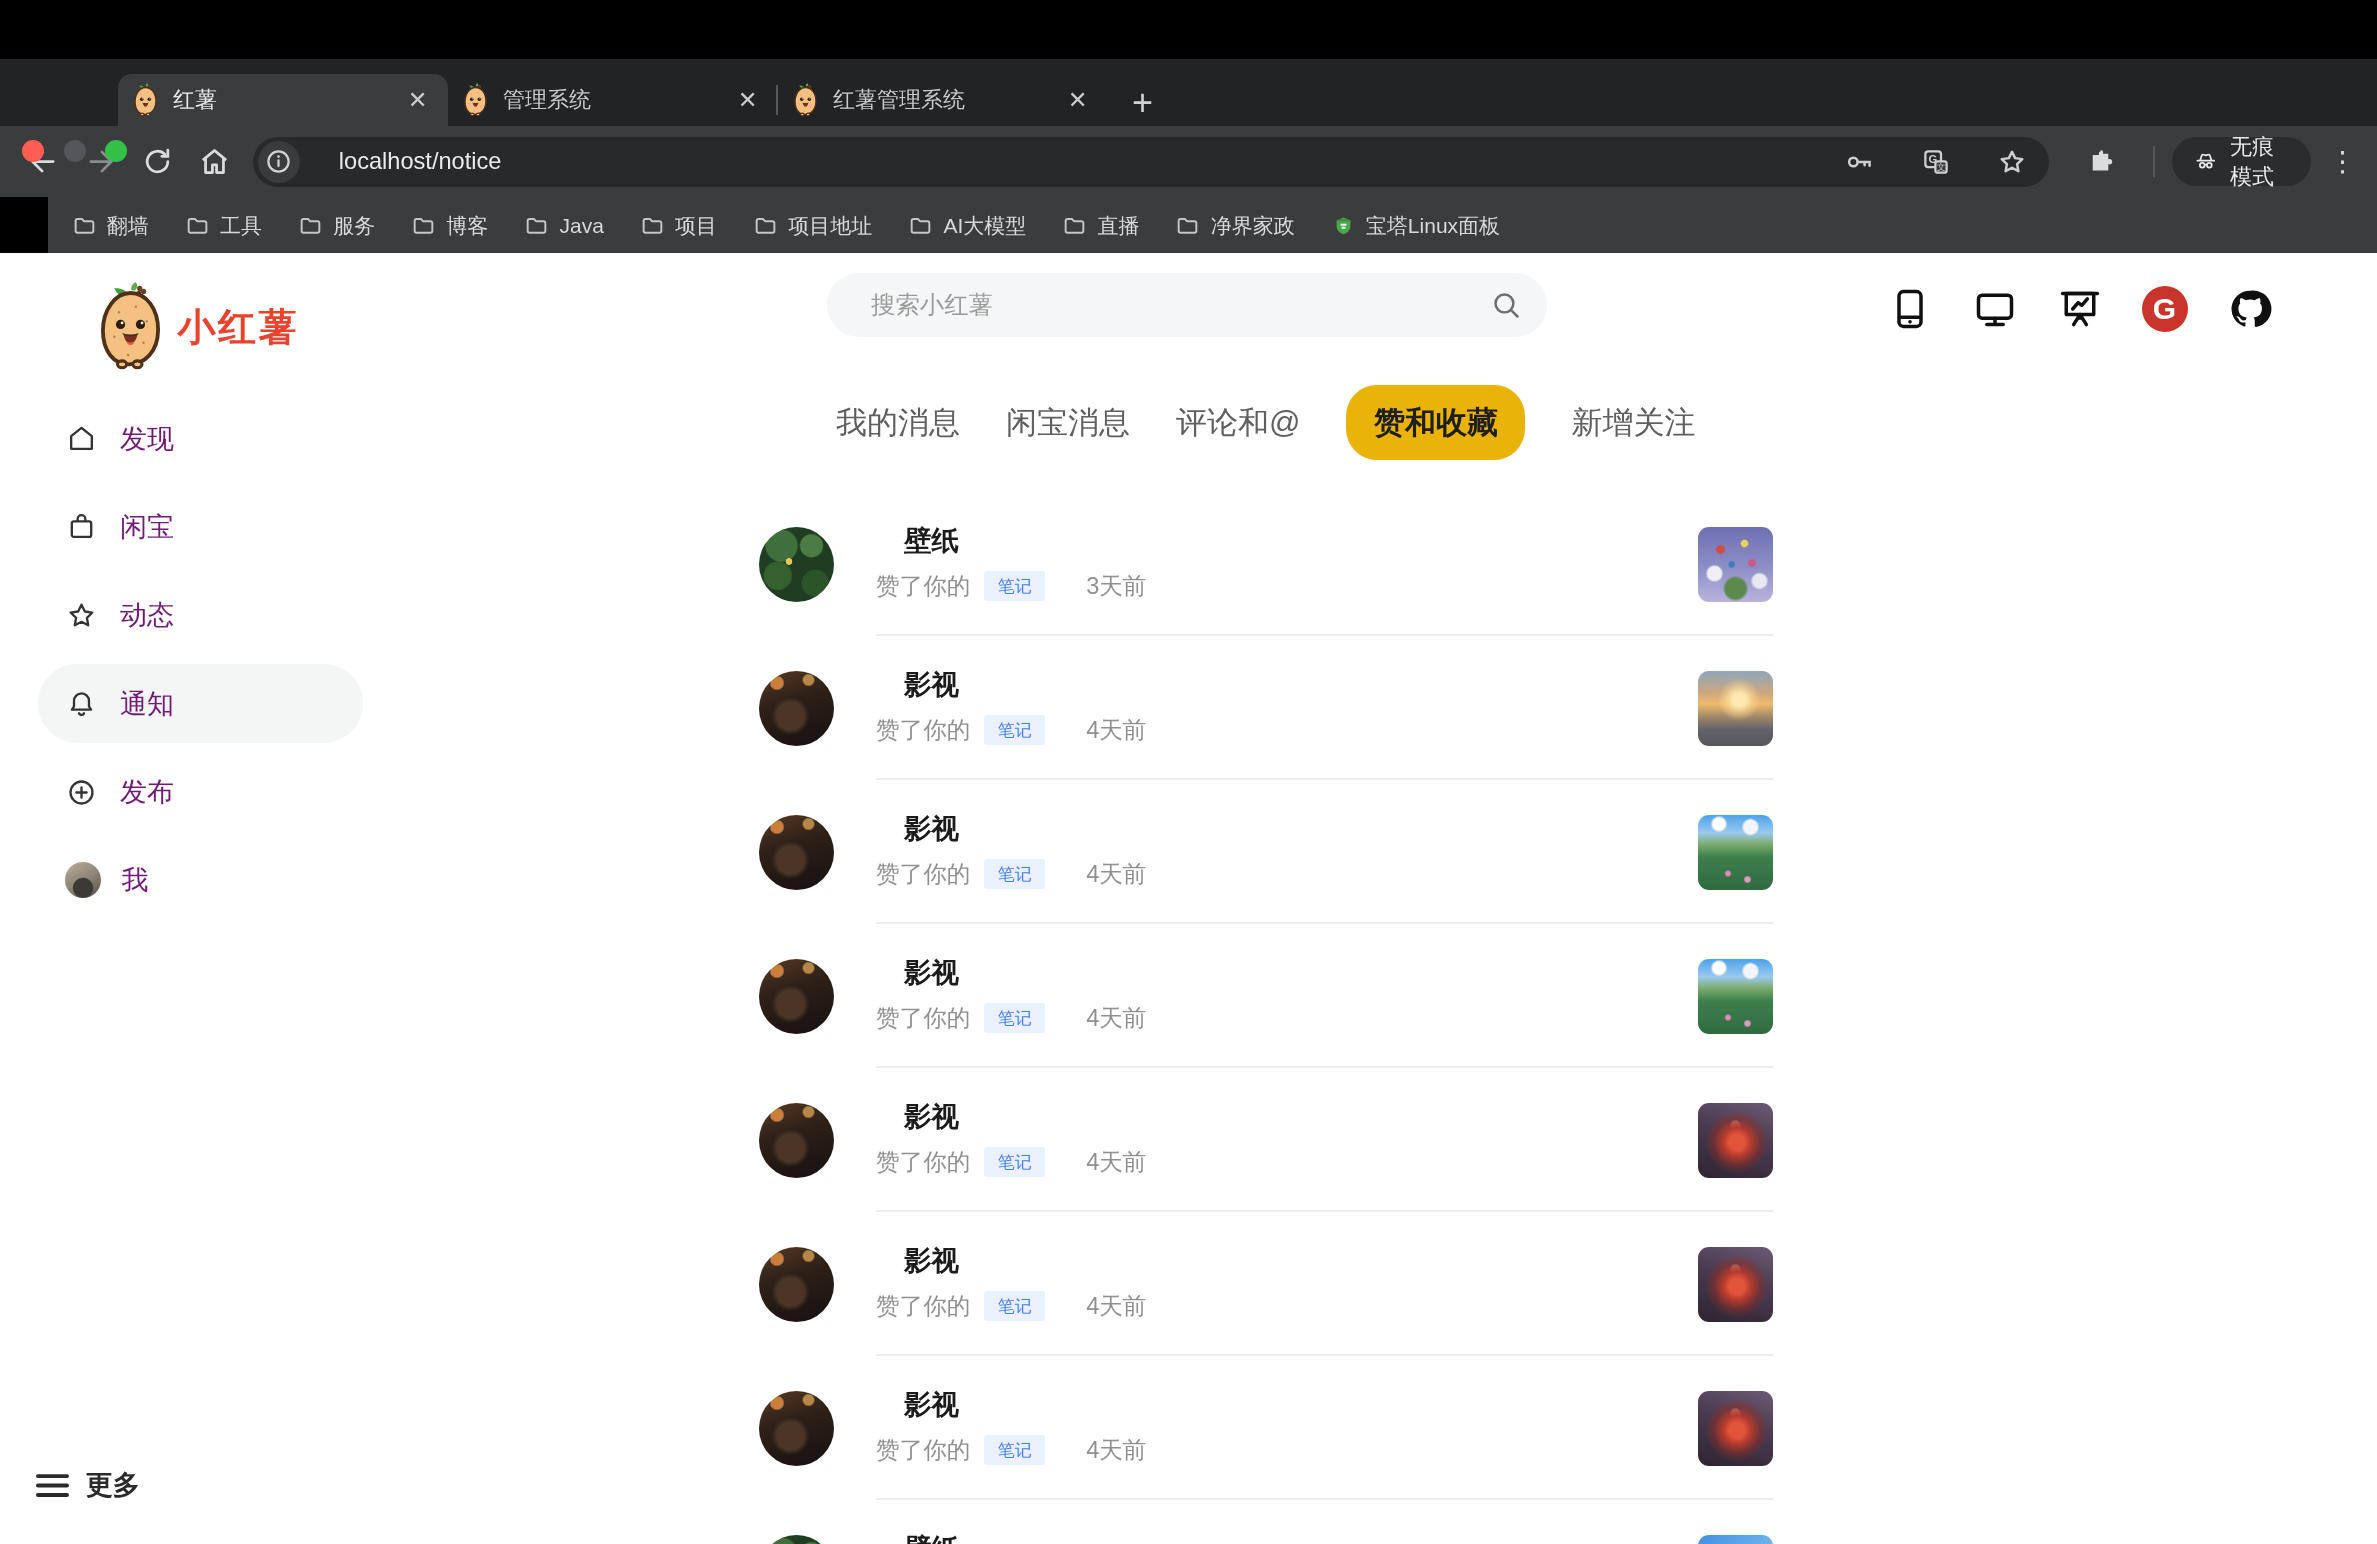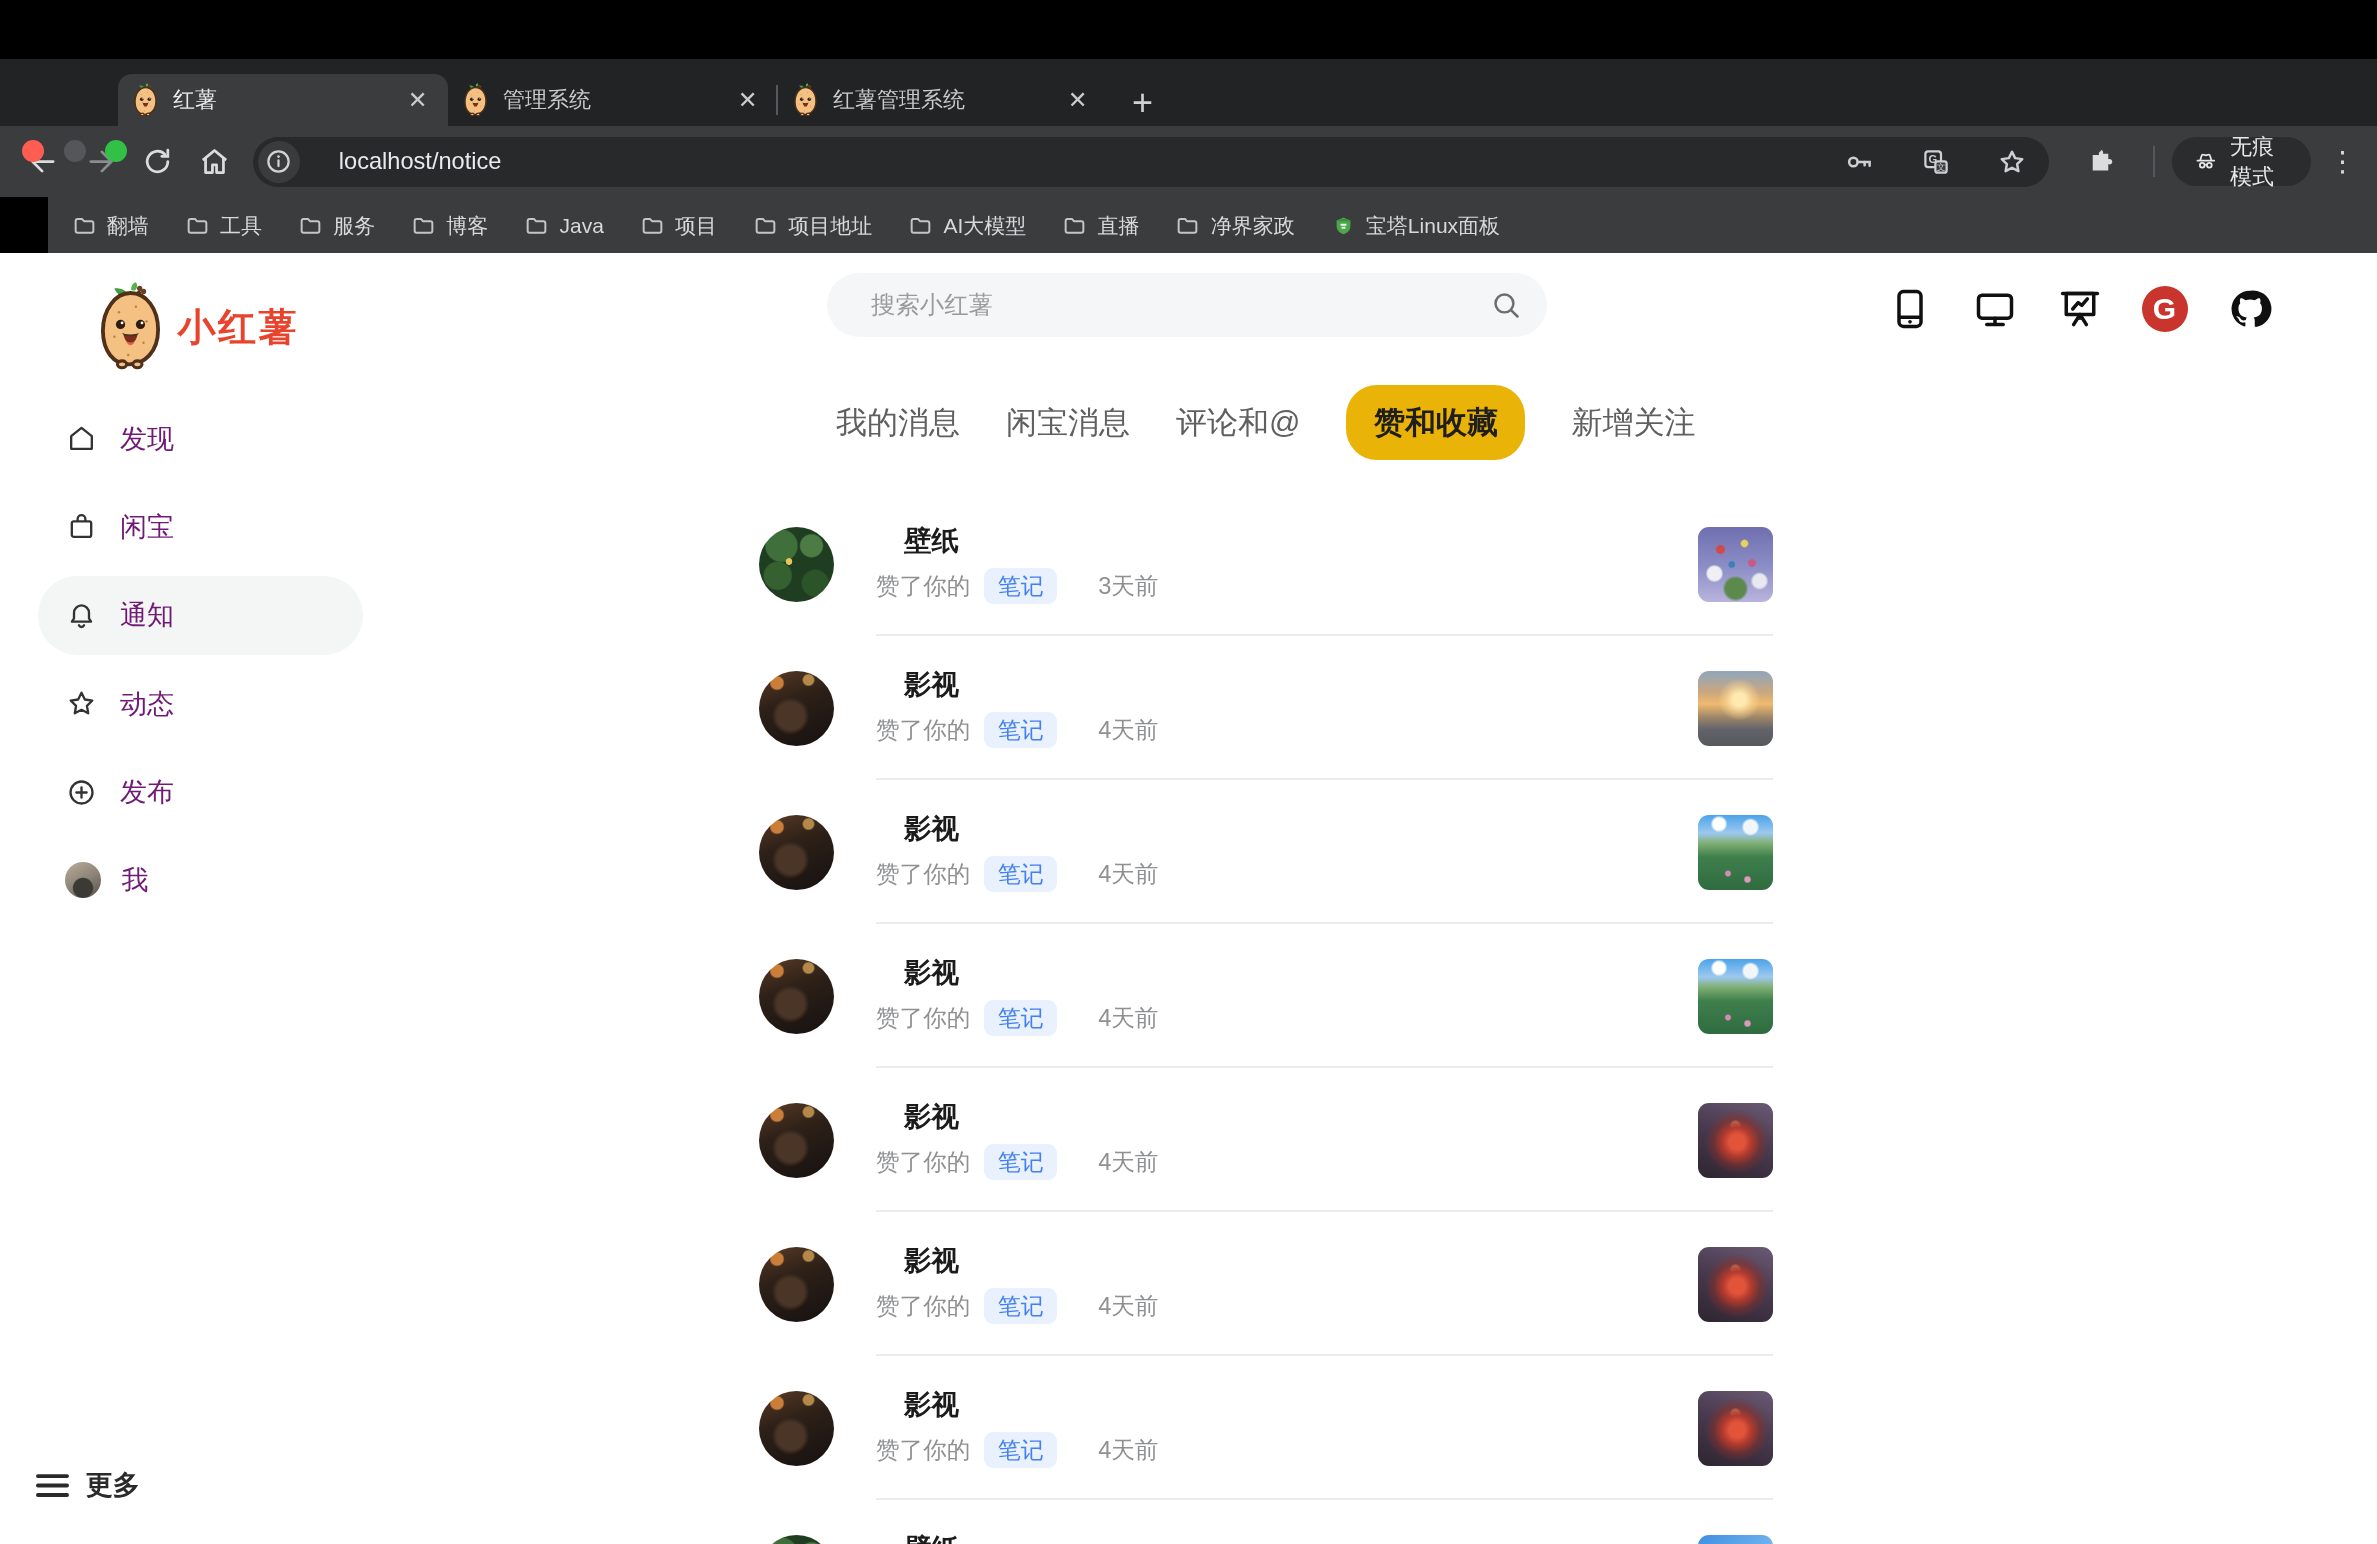--- a/index.html
+++ b/index.html
@@ -88,22 +88,22 @@
   .ptab { white-space:nowrap; }
   .ptab.active { background:#eab308; border-radius:31px; padding:16.5px 27.5px; font-weight:700; color:#1e1e1e; }
 
   .list { position:absolute; left:759px; top:239px; width:1014px; }
   .nrow { position:relative; height:144px; }
   .nrow::after { content:""; position:absolute; left:117px; right:0; bottom:0; height:1.6px; background:#ececee; }
   .n-avatar { position:absolute; left:0; top:35px; width:75px; height:75px; border-radius:50%; }
   .n-title { position:absolute; left:117px; top:31px; font-size:27.5px; font-weight:700; color:#1b1b1b;margin-left:28px; }
   .n-meta { position:absolute; left:117px; top:75px; height:38px; display:flex; align-items:center; }
   .n-action { font-size:23.6px; color:#8f9092; }
-  .n-badge { margin-left:14px; background:var(--badge-bg); color:var(--badge-text); font-size:23px;
-    padding:6.3px 13.4px; border-radius:9px; line-height:1;text-align:right; }
+  .n-badge { margin-left:14px; background:var(--badge-bg); color:var(--badge-text); font-size:17px;
+    padding:6.3px 13.4px; border-radius:3px; line-height:1;text-align:right; }
   .n-time { margin-left:41px; font-size:23.6px; color:#8f9092; }
   .n-thumb { position:absolute; right:0; top:35px; width:75px; height:75px; border-radius:11px; }
 
   
   .av-forest { background:
     radial-gradient(circle at 40% 46%, #e8c557 0 5%, transparent 6%),
     radial-gradient(circle at 70% 25%, #4c7c43 0 14%, transparent 16%),
     radial-gradient(circle at 25% 65%, #35602f 0 18%, transparent 20%),
     radial-gradient(circle at 75% 75%, #2c5429 0 16%, transparent 18%),
     radial-gradient(circle at 30% 25%, #3f6f3a 0 20%, transparent 22%), #1e3d21; }
@@ -369,39 +369,39 @@
     </div>
       <div class="menu-item">
       <span class="mi-icon">
           <svg viewBox="0 0 24 24" fill="none" stroke="currentColor" stroke-width="1.8" stroke-linejoin="round">
             <rect x="4.5" y="8" width="15" height="12" rx="1.5"></rect>
             <path d="M9 8V6.2a3 3 0 0 1 6 0V8"></path>
           </svg>
         </span>
       <span class="mi-label">闲宝</span>
     </div>
+      <div class="menu-item">
+      <span class="mi-icon">
+          <svg viewBox="0 0 24 24" fill="none" stroke="currentColor" stroke-width="1.8" stroke-linejoin="round">
+            <path d="M12 3.6l2.6 5.3 5.8.8-4.2 4.1 1 5.8-5.2-2.7-5.2 2.7 1-5.8L3.6 9.7l5.8-.8z"></path>
+          </svg>
+        </span>
+      <span class="mi-label">动态</span>
+    </div>
       <div class="menu-item active">
       <span class="mi-icon">
           <svg viewBox="0 0 24 24" fill="none" stroke="currentColor" stroke-width="1.8" stroke-linecap="round" stroke-linejoin="round">
             <path d="M12 4.2a5.8 5.8 0 0 0-5.8 5.8v4.3L4.6 16.8h14.8l-1.6-2.5V10A5.8 5.8 0 0 0 12 4.2z"></path>
             <path d="M10 19.6a2.2 2.2 0 0 0 4 0"></path>
           </svg>
         </span>
       <span class="mi-label">通知</span>
     </div>
       <div class="menu-item">
       <span class="mi-icon">
-          <svg viewBox="0 0 24 24" fill="none" stroke="currentColor" stroke-width="1.8" stroke-linejoin="round">
-            <path d="M12 3.6l2.6 5.3 5.8.8-4.2 4.1 1 5.8-5.2-2.7-5.2 2.7 1-5.8L3.6 9.7l5.8-.8z"></path>
-          </svg>
-        </span>
-      <span class="mi-label">动态</span>
-    </div>
-      <div class="menu-item">
-      <span class="mi-icon">
           <svg viewBox="0 0 24 24" fill="none" stroke="currentColor" stroke-width="1.8" stroke-linecap="round">
             <circle cx="12" cy="12" r="8.5"></circle>
             <path d="M12 8v8M8 12h8"></path>
           </svg>
         </span>
       <span class="mi-label">发布</span>
     </div>
       <div class="menu-item">
       <span class="mi-avatar av-me"></span>
       <span class="mi-label">我</span>

